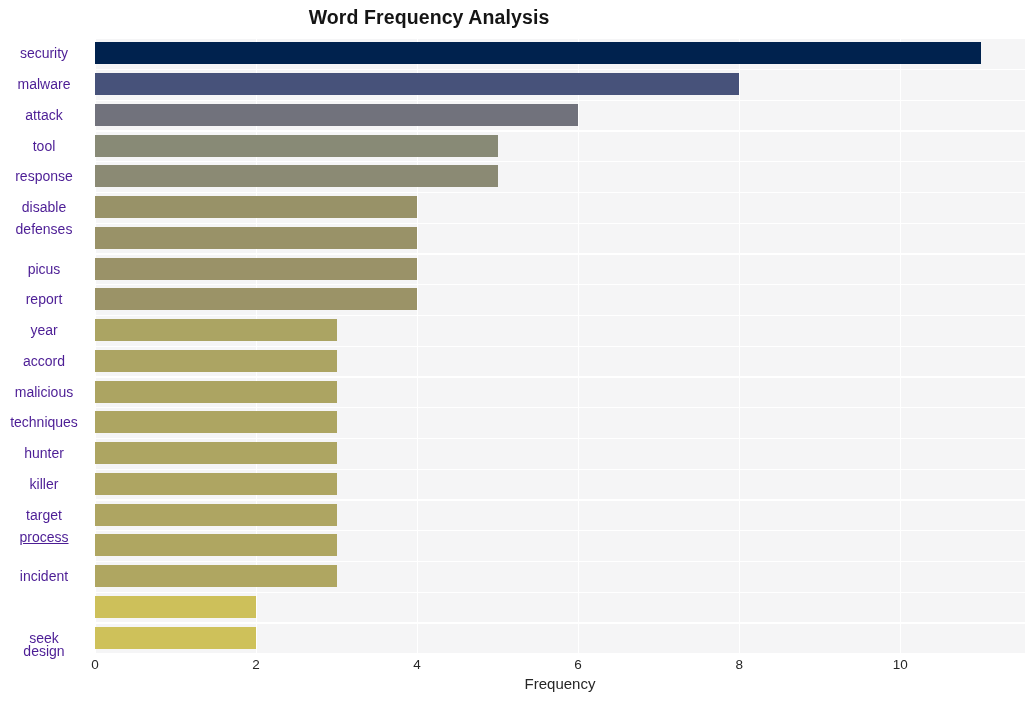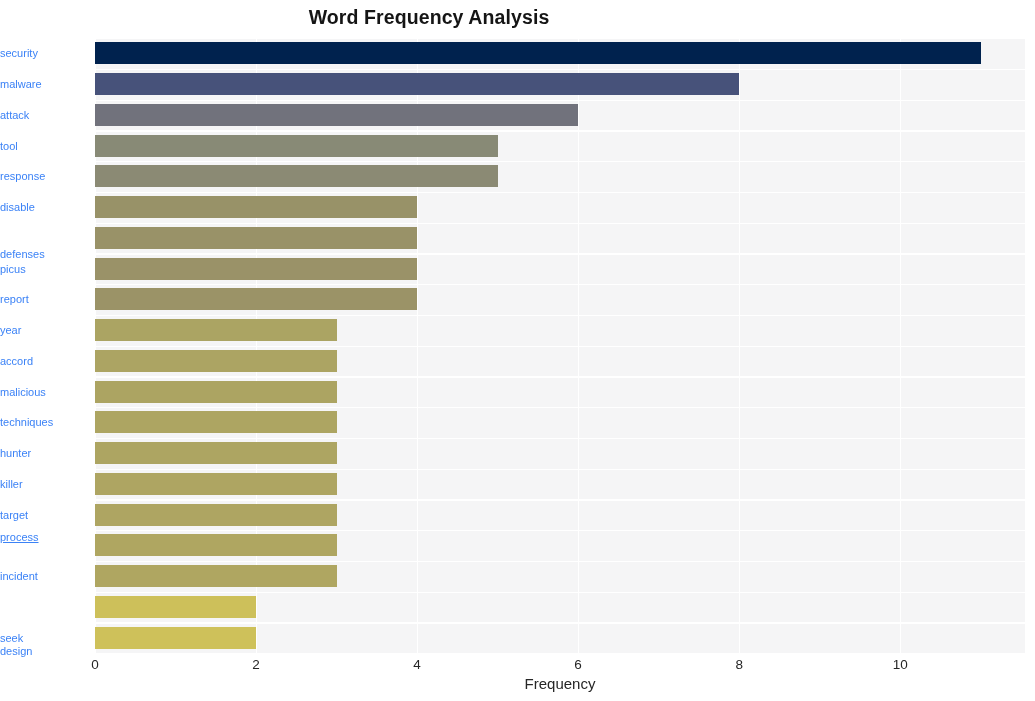--- a/index.html
+++ b/index.html
@@ -73,23 +73,23 @@
     position: absolute;
     left: 0;
     top: 38px;
     width: 88px;
     height: 615px;
   }
   .ylabel {
     position: absolute;
     right: 0;
     width: 88px;
-    text-align: left;
-    font-size: 11px;
-    color: #3b82f6;
+    text-align: center;
+    font-size: 14px;
+    color: #4c1d95;
     line-height: 14px;
     white-space: nowrap;
   }
 
   
   #xticks {
     position: absolute;
     left: 0;
     top: 653px;
     width: 1035px;
@@ -175,21 +175,21 @@
       </div>
   </div>
 
   <div id="ylabels">
       <div class="ylabel" style="top: 8.375px;">security</div>
       <div class="ylabel" style="top: 39.125px;">malware</div>
       <div class="ylabel" style="top: 69.875px;">attack</div>
       <div class="ylabel" style="top: 100.625px; margin-left: 43px;">tool</div>
       <div class="ylabel" style="top: 131.375px;">response</div>
       <div class="ylabel" style="top: 162.125px;">disable</div>
-      <div class="ylabel" style="top: 209px;">defenses</div>
+      <div class="ylabel" style="top: 184px;">defenses</div>
       <div class="ylabel" style="top: 223.625px;">picus</div>
       <div class="ylabel" style="top: 254.375px; padding-left: 39px;">report</div>
       <div class="ylabel" style="top: 285.125px;">year</div>
       <div class="ylabel" style="top: 315.875px;">accord</div>
       <div class="ylabel" style="top: 346.625px;">malicious</div>
       <div class="ylabel" style="top: 377.375px;">techniques</div>
       <div class="ylabel" style="top: 408.125px;">hunter</div>
       <div class="ylabel" style="top: 438.875px;">killer</div>
       <div class="ylabel" style="top: 469.625px;">target</div>
       <div class="ylabel" style="top: 492px; text-decoration: underline;">process</div>

